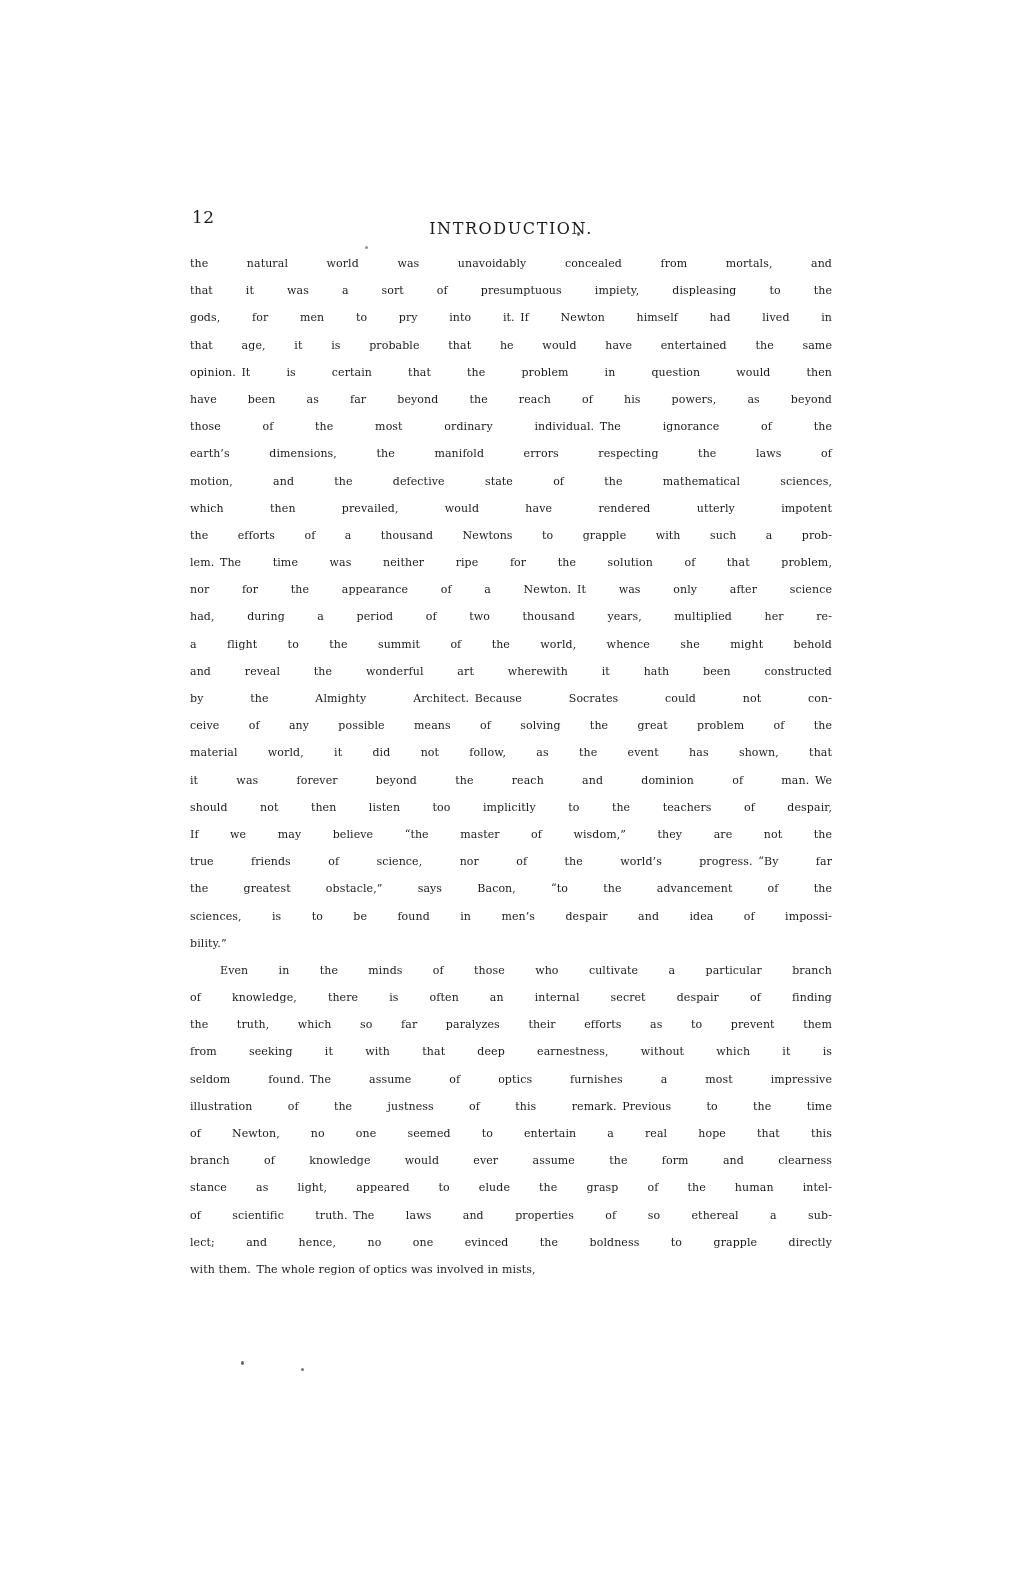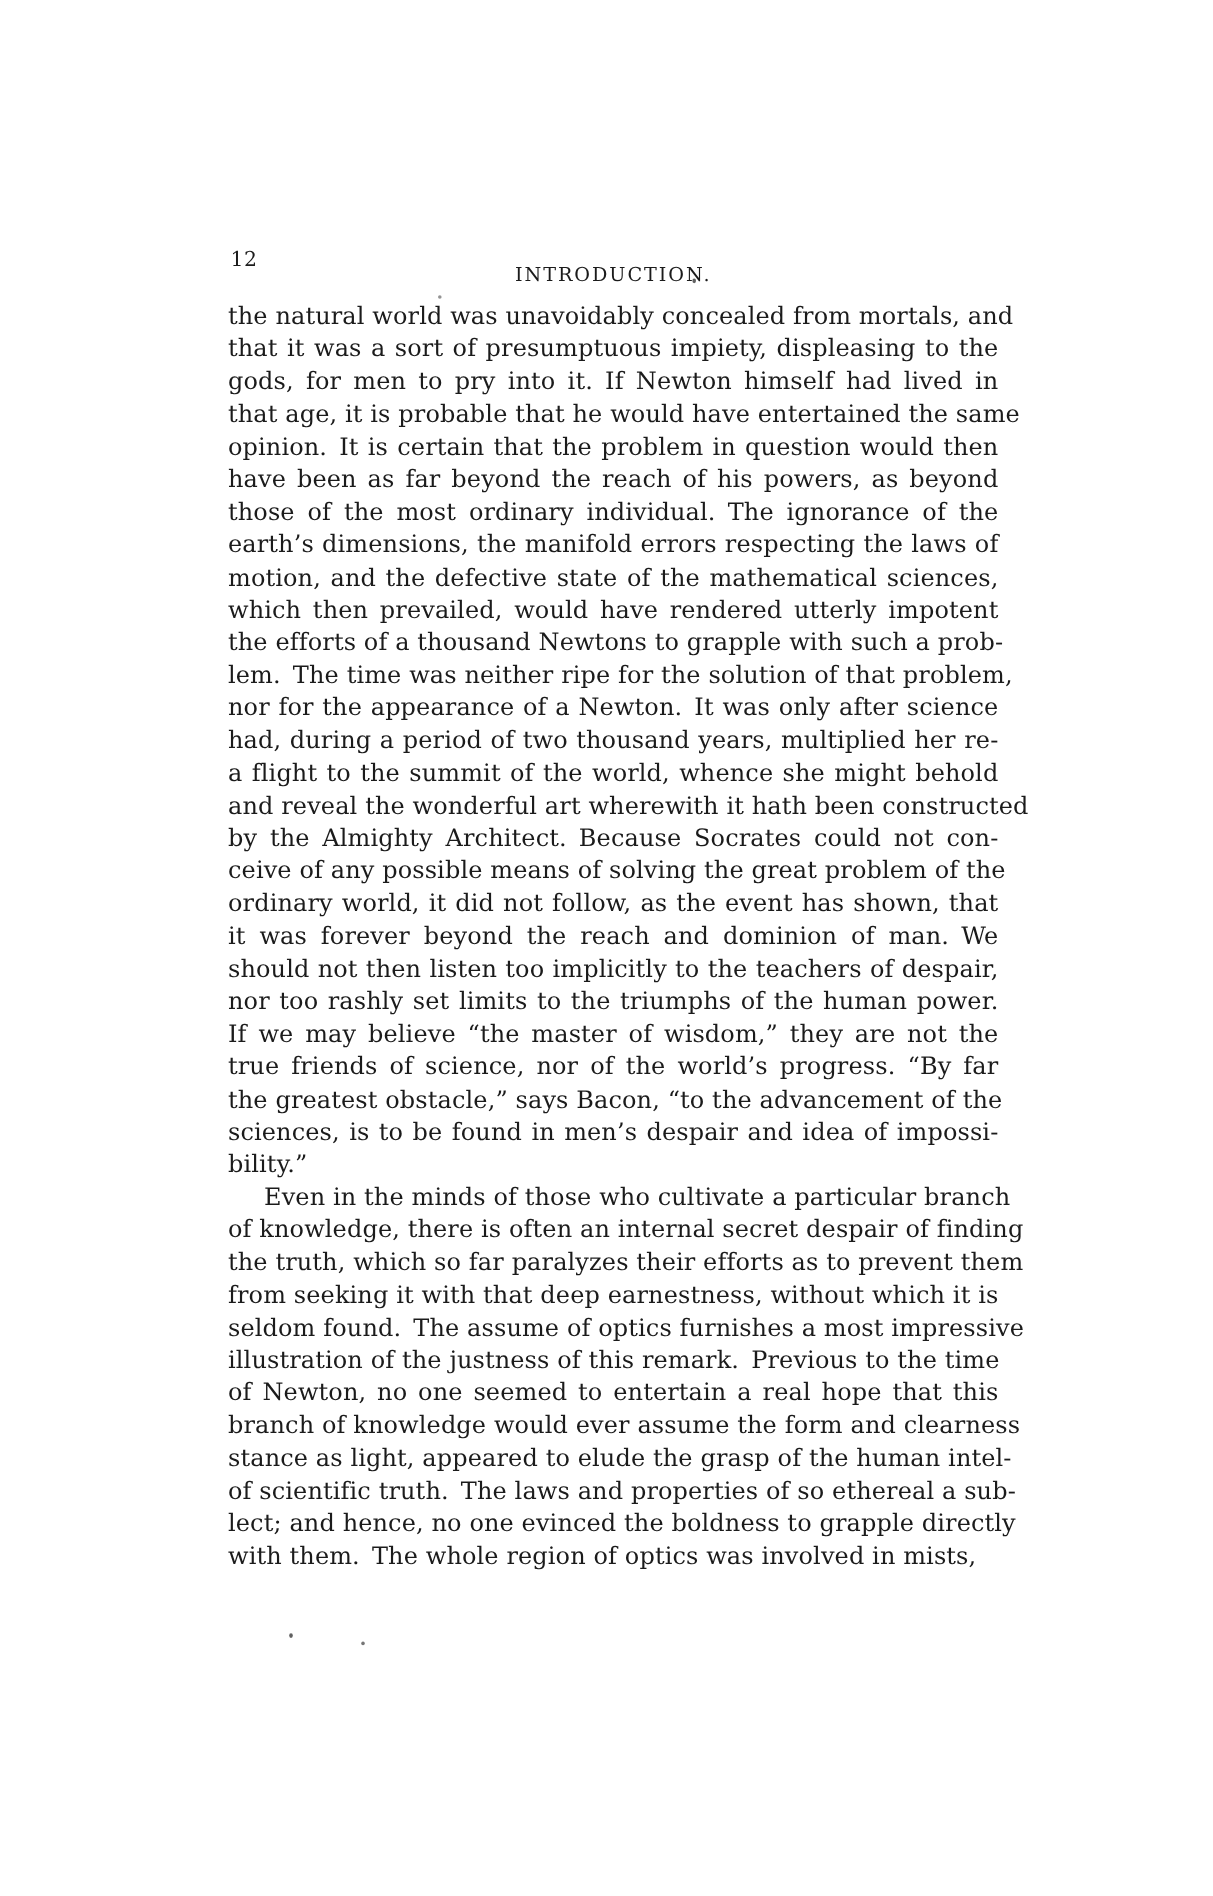--- a/index.html
+++ b/index.html
@@ -43,21 +43,21 @@
     margin-top: 10px;
   }
   .text-block {
     position: absolute;
     top: 250px;
     left: 190px;
     width: 642px;
   }
   .paragraph { margin: 0; }
   .line {
-    font-size: 20px;
+    font-size: 11px;
     line-height: 27.2px;
     height: 27.2px;
     white-space: nowrap;
     text-align: justify;
     text-align-last: justify;
     letter-spacing: 0.1px;
     overflow: visible;
   }
   .line.last-line {
     text-align: center;
@@ -100,24 +100,23 @@
         <div class="line"><span>motion, and the defective state of the mathematical sciences,</span></div>
         <div class="line"><span>which then prevailed, would have rendered utterly impotent</span></div>
         <div class="line"><span>the efforts of a thousand Newtons to grapple with such a prob-</span></div>
         <div class="line"><span>lem. The time was neither ripe for the solution of that problem,</span></div>
         <div class="line"><span>nor for the appearance of a Newton. It was only after science</span></div>
         <div class="line"><span>had, during a period of two thousand years, multiplied her re-</span></div>
         <div class="line"><span>a flight to the summit of the world, whence she might behold</span></div>
         <div class="line"><span>and reveal the wonderful art wherewith it hath been constructed</span></div>
         <div class="line"><span>by the Almighty Architect. Because Socrates could not con-</span></div>
         <div class="line"><span>ceive of any possible means of solving the great problem of the</span></div>
-        <div class="line"><span>ordinary world, it did not follow, as the event has shown, that</span></div>
+        <div class="line"><span>material world, it did not follow, as the event has shown, that</span></div>
         <div class="line"><span>it was forever beyond the reach and dominion of man. We</span></div>
         <div class="line"><span>should not then listen too implicitly to the teachers of despair,</span></div>
-        <div class="line"><span>nor too rashly set limits to the triumphs of the human power.</span></div>
         <div class="line"><span>If we may believe “the master of wisdom,” they are not the</span></div>
         <div class="line"><span>true friends of science, nor of the world’s progress. “By far</span></div>
         <div class="line"><span>the greatest obstacle,” says Bacon, “to the advancement of the</span></div>
         <div class="line"><span>sciences, </span><span class="italic">is to be found in men’s despair and idea of impossi-</span></div>
         <div class="line last-line"><span class="italic">bility.</span><span>”</span></div>
       </div>
       <div class="paragraph">
         <div class="line indent"><span>Even in the minds of those who cultivate a particular branch</span></div>
         <div class="line"><span>of knowledge, there is often an internal secret despair of finding</span></div>
         <div class="line"><span>the truth, which so far paralyzes their efforts as to prevent them</span></div>

